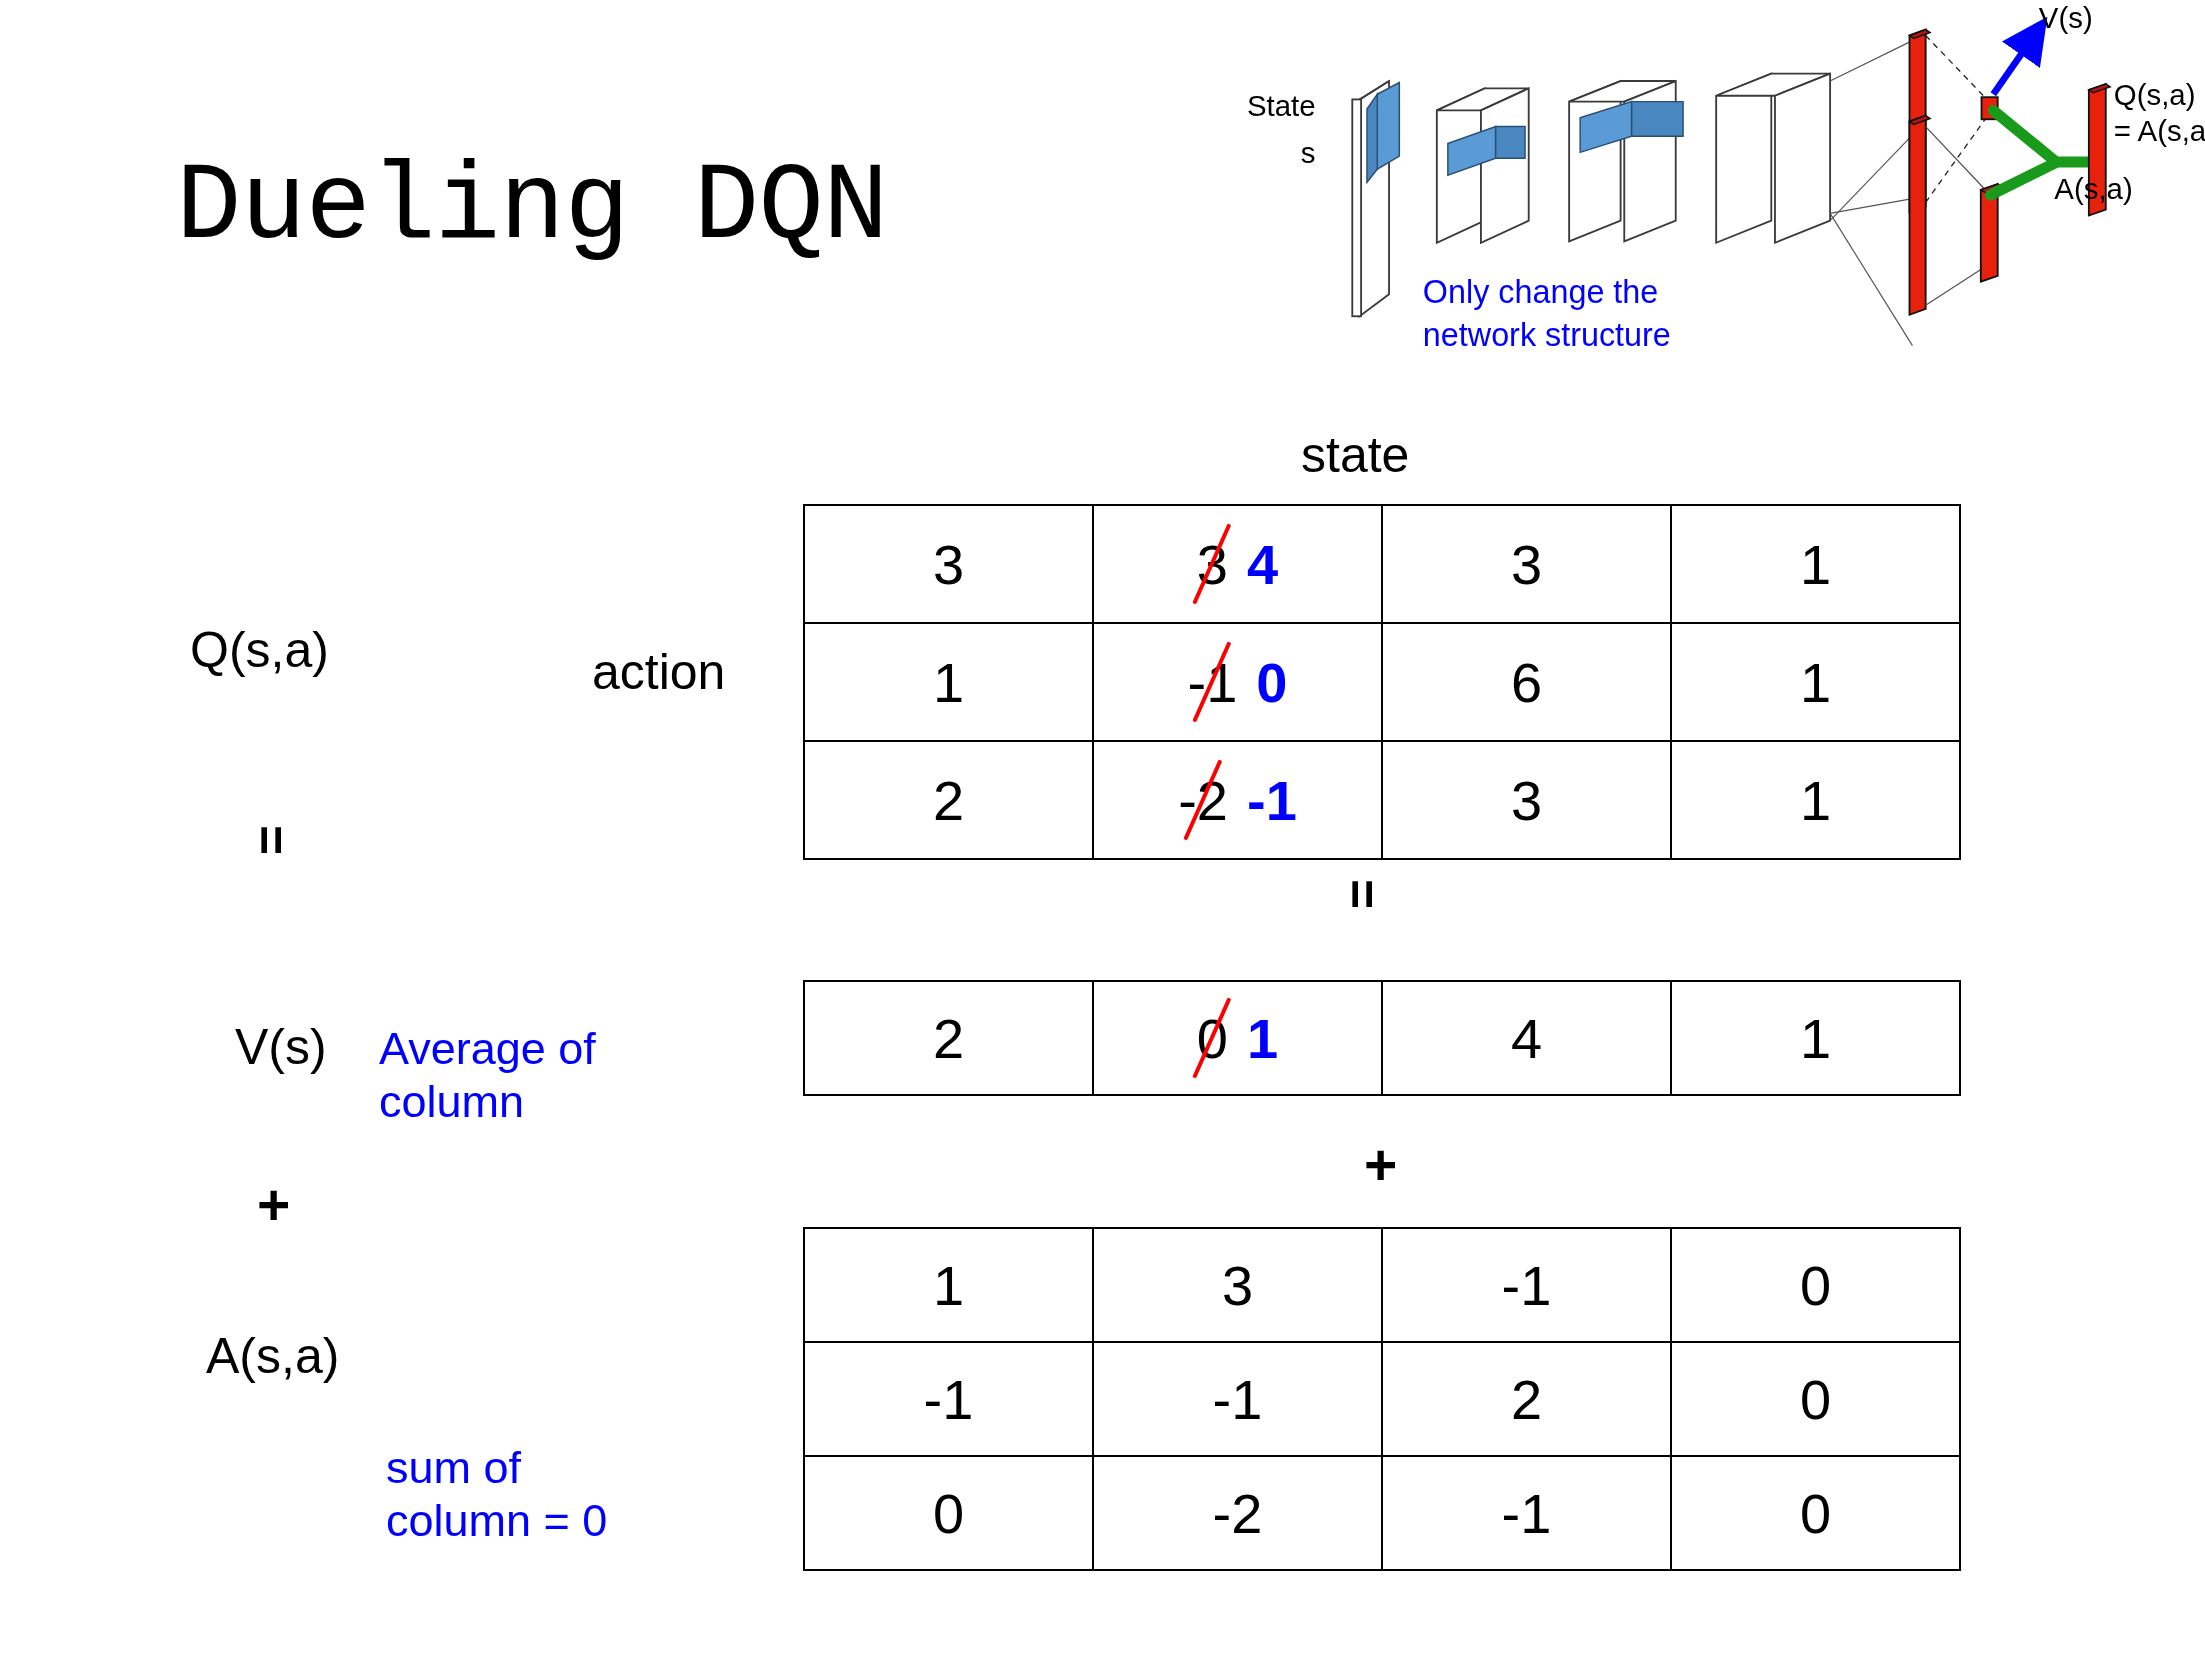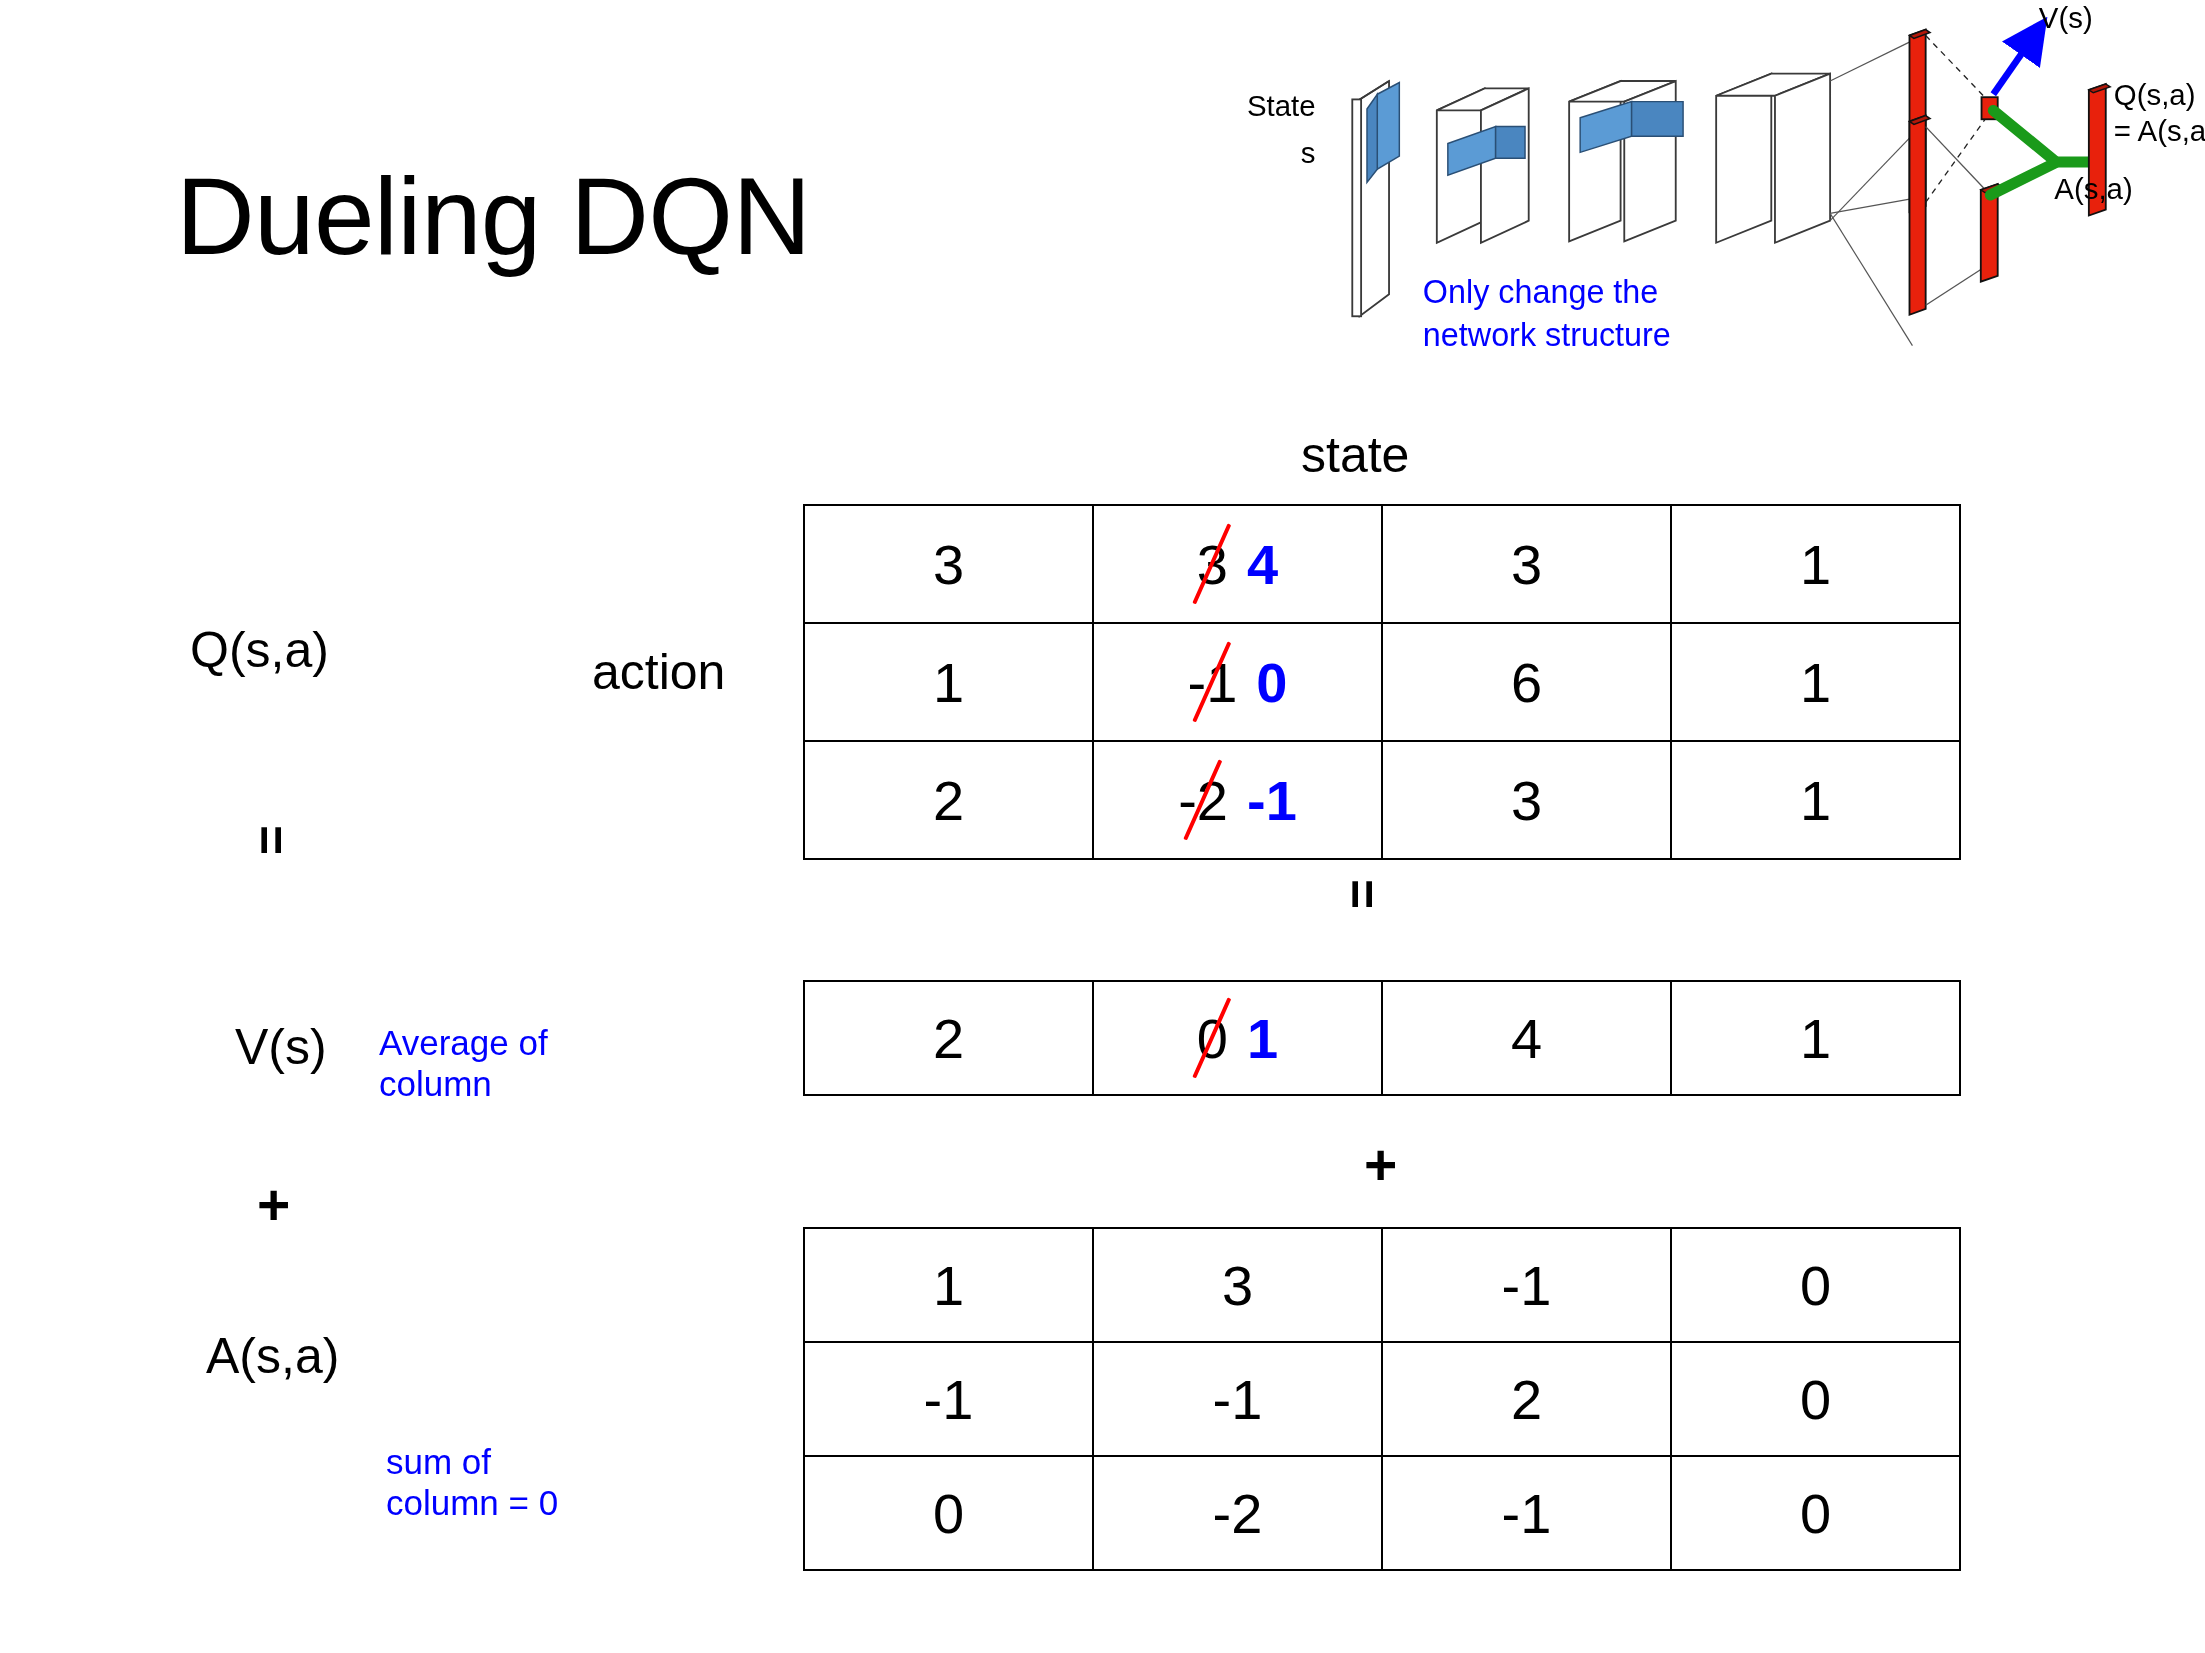--- a/index.html
+++ b/index.html
@@ -1,21 +1,21 @@
 <!DOCTYPE html>
 <html style="font-size:11.8px"><head>
 <meta charset="utf-8">
 <style>
   html,body{margin:0;padding:0;background:#ffffff;}
   body{width:2205px;height:1654px;position:relative;overflow:hidden;
        font-family:"Liberation Sans","DejaVu Sans",sans-serif;color:#000;}
 
   
-  #slide-title{position:absolute;left:176px;top:162px;font-size:109px;
-    font-weight:400;letter-spacing:-0.7px;line-height:1;white-space:nowrap;}
+  #slide-title{position:absolute;left:176px;top:154px;font-size:109px;
+    font-weight:400;letter-spacing:-0.7px;line-height:1;white-space:nowrap;font-family:Liberation Mono, monospace;}
 
   
   #net-diagram{position:absolute;left:1095px;top:0px;width:1110px;height:412px;}
   #net-diagram svg{display:block;}
   .diag-label{font-family:"Liberation Sans",sans-serif;font-size:40px;fill:#000;}
   .diag-label-blue{font-family:"Liberation Sans",sans-serif;font-size:44px;fill:#0000ff;}
 
   
   .side-label{position:absolute;font-size:50px;white-space:nowrap;}
   #label-q{left:190px;top:621px;}
@@ -27,21 +27,21 @@
   
   .eq-rot{position:absolute;font-size:51px;font-weight:700;letter-spacing:2.9px;
           transform:rotate(90deg);transform-origin:center center;white-space:nowrap;}
   #eq-left{left:254px;top:812px;}
   #eq-mid{left:1345px;top:866px;}
   .plus-sym{position:absolute;font-size:57px;font-weight:700;white-space:nowrap;}
   #plus-left{left:257px;top:1172px;}
   #plus-mid{left:1364px;top:1132px;}
 
   
-  .blue-note{position:absolute;color:#0000ff;font-size:35px;line-height:1.18;white-space:pre-line;}
+  .blue-note{position:absolute;color:#0000ff;font-size:45px;line-height:1.18;white-space:pre-line;}
   #note-avg{left:379px;top:1022px;}
   #note-sum{left:386px;top:1441px;}
 
   
   .grid{position:absolute;border-collapse:collapse;table-layout:fixed;}
   .grid td{border:2.2px solid #000;width:287px;height:116px;text-align:center;
            vertical-align:middle;font-size:56px;position:relative;padding:0;}
   #table-q{left:803px;top:504px;}
   #table-v{left:803px;top:980px;}
   #table-v td{height:112px;}

